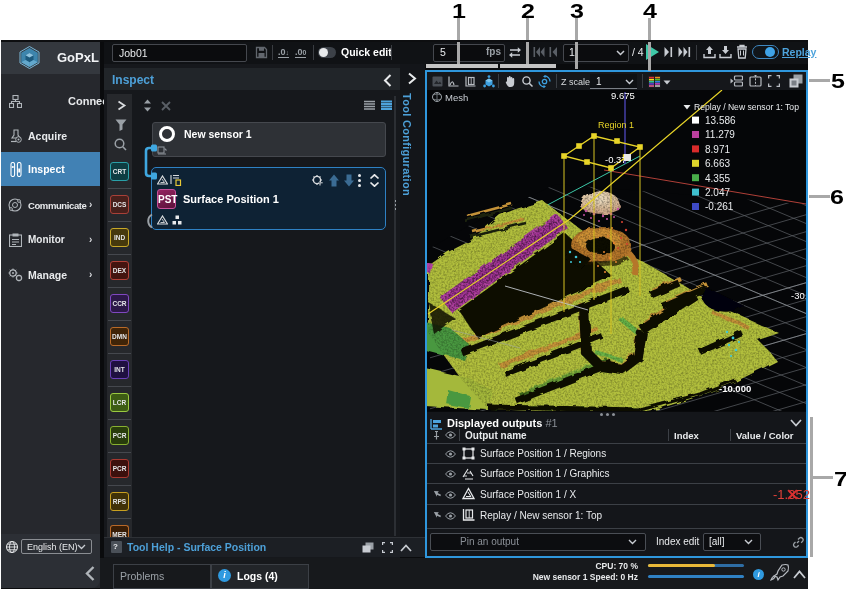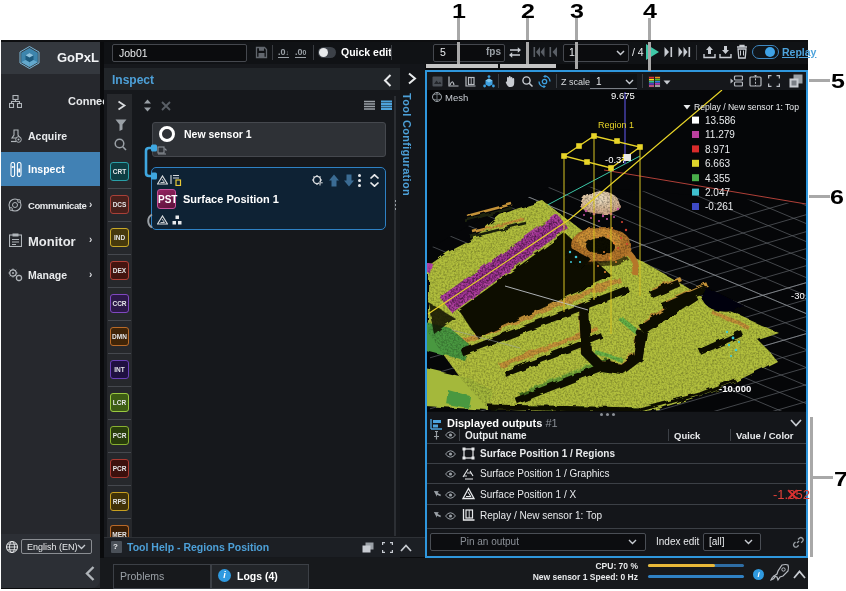--- a/index.html
+++ b/index.html
@@ -137,21 +137,21 @@
       <circle cx="11" cy="3" r="1.4" fill="#26282d" stroke="#b0b5ba" stroke-width="0.9"></circle>
       <circle cx="3" cy="11" r="1.4" fill="#26282d" stroke="#b0b5ba" stroke-width="0.9"></circle>
     </svg>
   <div class="abs txt" style="left:28px; top:200px; color:#e8eaec; font-size:9.5px; letter-spacing:-0.4px; font-weight:bold;">Communicate</div>
   <div class="abs txt" style="left:89px; top:199px; color:#d8dadd; font-size:10px; font-weight:bold;">›</div>
   <svg class="abs" style="left:9px; top:233px;" width="13" height="14" viewBox="0 0 13 14">
       <rect x="0.5" y="2" width="12" height="11.5" fill="none" stroke="#b0b5ba" stroke-width="1.1"></rect>
       <rect x="3.5" y="0.5" width="6" height="3" fill="#b0b5ba"></rect>
       <path d="M3 6.5 h7 M3 9 h7 M3 11.5 h4" stroke="#b0b5ba" stroke-width="1"></path>
     </svg>
-  <div class="abs txt" style="left:28px; top:234px; color:#e8eaec; font-size:13px; font-weight:bold;">Monitor</div>
+  <div class="abs txt" style="left:28px; top:234px; color:#e8eaec; font-size:10px; font-weight:bold;">Monitor</div>
   <div class="abs txt" style="left:89px; top:234px; color:#d8dadd; font-size:10px; font-weight:bold;">›</div>
   <svg class="abs" style="left:8px; top:268px;" width="15" height="14" viewBox="0 0 15 14">
       <circle cx="5" cy="5" r="3.2" fill="none" stroke="#b0b5ba" stroke-width="1.2"></circle>
       <circle cx="5" cy="5" r="1" fill="#b0b5ba"></circle>
       <path d="M5 0.5 v1.6 M5 7.9 v1.6 M0.5 5 h1.6 M7.9 5 h1.6 M1.8 1.8 l1.2 1.2 M7 7 l1.2 1.2 M8.2 1.8 L7 3 M3 7 L1.8 8.2" stroke="#b0b5ba" stroke-width="1"></path>
       <circle cx="11" cy="10" r="2.6" fill="#26282d" stroke="#b0b5ba" stroke-width="1.1"></circle>
       <path d="M11 6.8 v1.4 M11 11.8 v1.4 M7.8 10 h1.4 M12.8 10 h1.4" stroke="#b0b5ba" stroke-width="0.9"></path>
     </svg>
   <div class="abs txt" style="left:28px; top:269px; color:#e8eaec; font-size:10.5px; font-weight:bold;">Manage</div>
   <div class="abs txt" style="left:89px; top:269px; color:#d8dadd; font-size:10px; font-weight:bold;">›</div>
@@ -286,21 +286,21 @@
     </svg>
   <svg class="abs" style="left:141px; top:212px; z-index:4;" width="12" height="18" viewBox="0 0 12 18">
       <path d="M11 2.5 A7.5 7.5 0 0 0 11 15.5" fill="none" stroke="#9aa0a6" stroke-width="2"></path>
     </svg>
 
   <div class="abs" style="left:394px; top:96px; width:2px; height:440px; background:#2c2f34;"></div>
   <div class="abs" style="left:395px; top:200px; width:1px; height:2px; background:#9aa0a6; box-shadow:0 4px #9aa0a6, 0 8px #9aa0a6;"></div>
 
   <div class="abs" style="left:111px; top:541px; width:11px; height:12px; background:#4a5058; border-radius:1px;"></div>
   <div class="abs txt" style="left:113px; top:542px; color:#e8eaec; font-size:8px; font-weight:bold;">?</div>
-  <div class="abs txt" style="left:127px; top:541px; color:#4da0d8; font-size:10.5px; font-weight:bold;">Tool Help - Regions Position</div>
+  <div class="abs txt" style="left:127px; top:541px; color:#4da0d8; font-size:10.5px; font-weight:bold;">Tool Help - Surface Position</div>
   <svg class="abs" style="left:362px; top:542px;" width="12" height="11" viewBox="0 0 12 11">
       <rect x="3.5" y="0.5" width="8" height="7" fill="#9aa0a6"></rect>
       <rect x="0.5" y="3.5" width="8" height="7" fill="#c8ccd2"></rect>
     </svg>
   <svg class="abs" style="left:382px; top:542px;" width="11" height="11" viewBox="0 0 11 11">
       <path d="M0.5 3 V0.5 H3 M8 0.5 H10.5 V3 M10.5 8 V10.5 H8 M3 10.5 H0.5 V8" fill="none" stroke="#c8ccd2" stroke-width="1.4"></path>
     </svg>
   <svg class="abs" style="left:400px; top:544px;" width="12" height="8" viewBox="0 0 12 8">
       <path d="M1 7 L6 1.5 L11 7" fill="none" stroke="#c8ccd2" stroke-width="1.7"></path>
     </svg>
@@ -603,37 +603,37 @@
   <svg class="abs" style="left:432px; top:431px;" width="9" height="9" viewBox="0 0 9 9">
       <path d="M3 0.5 h3 M4.5 0.5 v5 M2 5.5 h5 M4.5 5.5 v3" stroke="#9aa0a6" stroke-width="1.2"></path>
     </svg>
   <svg class="abs" style="left:445px; top:431px;" width="11" height="8" viewBox="0 0 11 8">
       <path d="M0.5 4 Q5.5 -2.5 10.5 4 Q5.5 10.5 0.5 4 z" fill="none" stroke="#9aa0a6" stroke-width="1"></path>
       <circle cx="5.5" cy="4" r="1.6" fill="#9aa0a6"></circle>
     </svg>
   <div class="abs" style="left:459px; top:429px; width:1px; height:12px; background:#3c4046;"></div>
   <div class="abs txt" style="left:465px; top:430px; color:#e8eaec; font-size:10px; font-weight:bold;">Output name</div>
   <div class="abs" style="left:668px; top:429px; width:1px; height:12px; background:#3c4046;"></div>
-  <div class="abs txt" style="left:674px; top:430px; color:#e8eaec; font-size:9.5px; font-weight:bold;">Quick</div>
+  <div class="abs txt" style="left:674px; top:430px; color:#e8eaec; font-size:9.5px; font-weight:bold;">Index</div>
   <div class="abs" style="left:730px; top:429px; width:1px; height:12px; background:#3c4046;"></div>
   <div class="abs txt" style="left:736px; top:430px; color:#e8eaec; font-size:9.5px; font-weight:bold;">Value / Color</div>
   <div class="abs" style="left:427px; top:443px; width:379px; height:1px; background:#3c4046;"></div>
 
   <svg class="abs" style="left:445px; top:450px;" width="11" height="8" viewBox="0 0 11 8">
       <path d="M0.5 4 Q5.5 -2.5 10.5 4 Q5.5 10.5 0.5 4 z" fill="none" stroke="#9aa0a6" stroke-width="1"></path>
       <circle cx="5.5" cy="4" r="1.6" fill="#9aa0a6"></circle>
     </svg>
   <svg class="abs" style="left:462px; top:447px;" width="13" height="13" viewBox="0 0 13 13">
       <rect x="2" y="2" width="9" height="9" fill="none" stroke="#e8eaec" stroke-width="1.2"></rect>
       <rect x="0.5" y="0.5" width="3" height="3" fill="#e8eaec"></rect>
       <rect x="9.5" y="0.5" width="3" height="3" fill="#e8eaec"></rect>
       <rect x="0.5" y="9.5" width="3" height="3" fill="#e8eaec"></rect>
       <rect x="9.5" y="9.5" width="3" height="3" fill="#e8eaec"></rect>
     </svg>
-  <div class="abs txt" style="left:480px; top:448px; color:#e8eaec; font-size:10px;font-weight:bold;">Surface Position 1 / Regions</div>
+  <div class="abs txt" style="left:480px; top:448px; color:#e8eaec; font-size:10px;">Surface Position 1 / Regions</div>
   <div class="abs" style="left:427px; top:463px; width:379px; height:1px; background:#3c4046;"></div>
 
   <svg class="abs" style="left:445px; top:470px;" width="11" height="8" viewBox="0 0 11 8">
       <path d="M0.5 4 Q5.5 -2.5 10.5 4 Q5.5 10.5 0.5 4 z" fill="none" stroke="#9aa0a6" stroke-width="1"></path>
       <circle cx="5.5" cy="4" r="1.6" fill="#9aa0a6"></circle>
     </svg>
   <svg class="abs" style="left:462px; top:467px;" width="13" height="13" viewBox="0 0 13 13">
       <path d="M1 10 L6 2 M3 12 h8 M8 4 l3 5" stroke="#e8eaec" stroke-width="1.1"></path>
       <path d="M5 6 l4 0 M2 9 l3 0" stroke="#e8eaec" stroke-width="0.9"></path>
     </svg>

